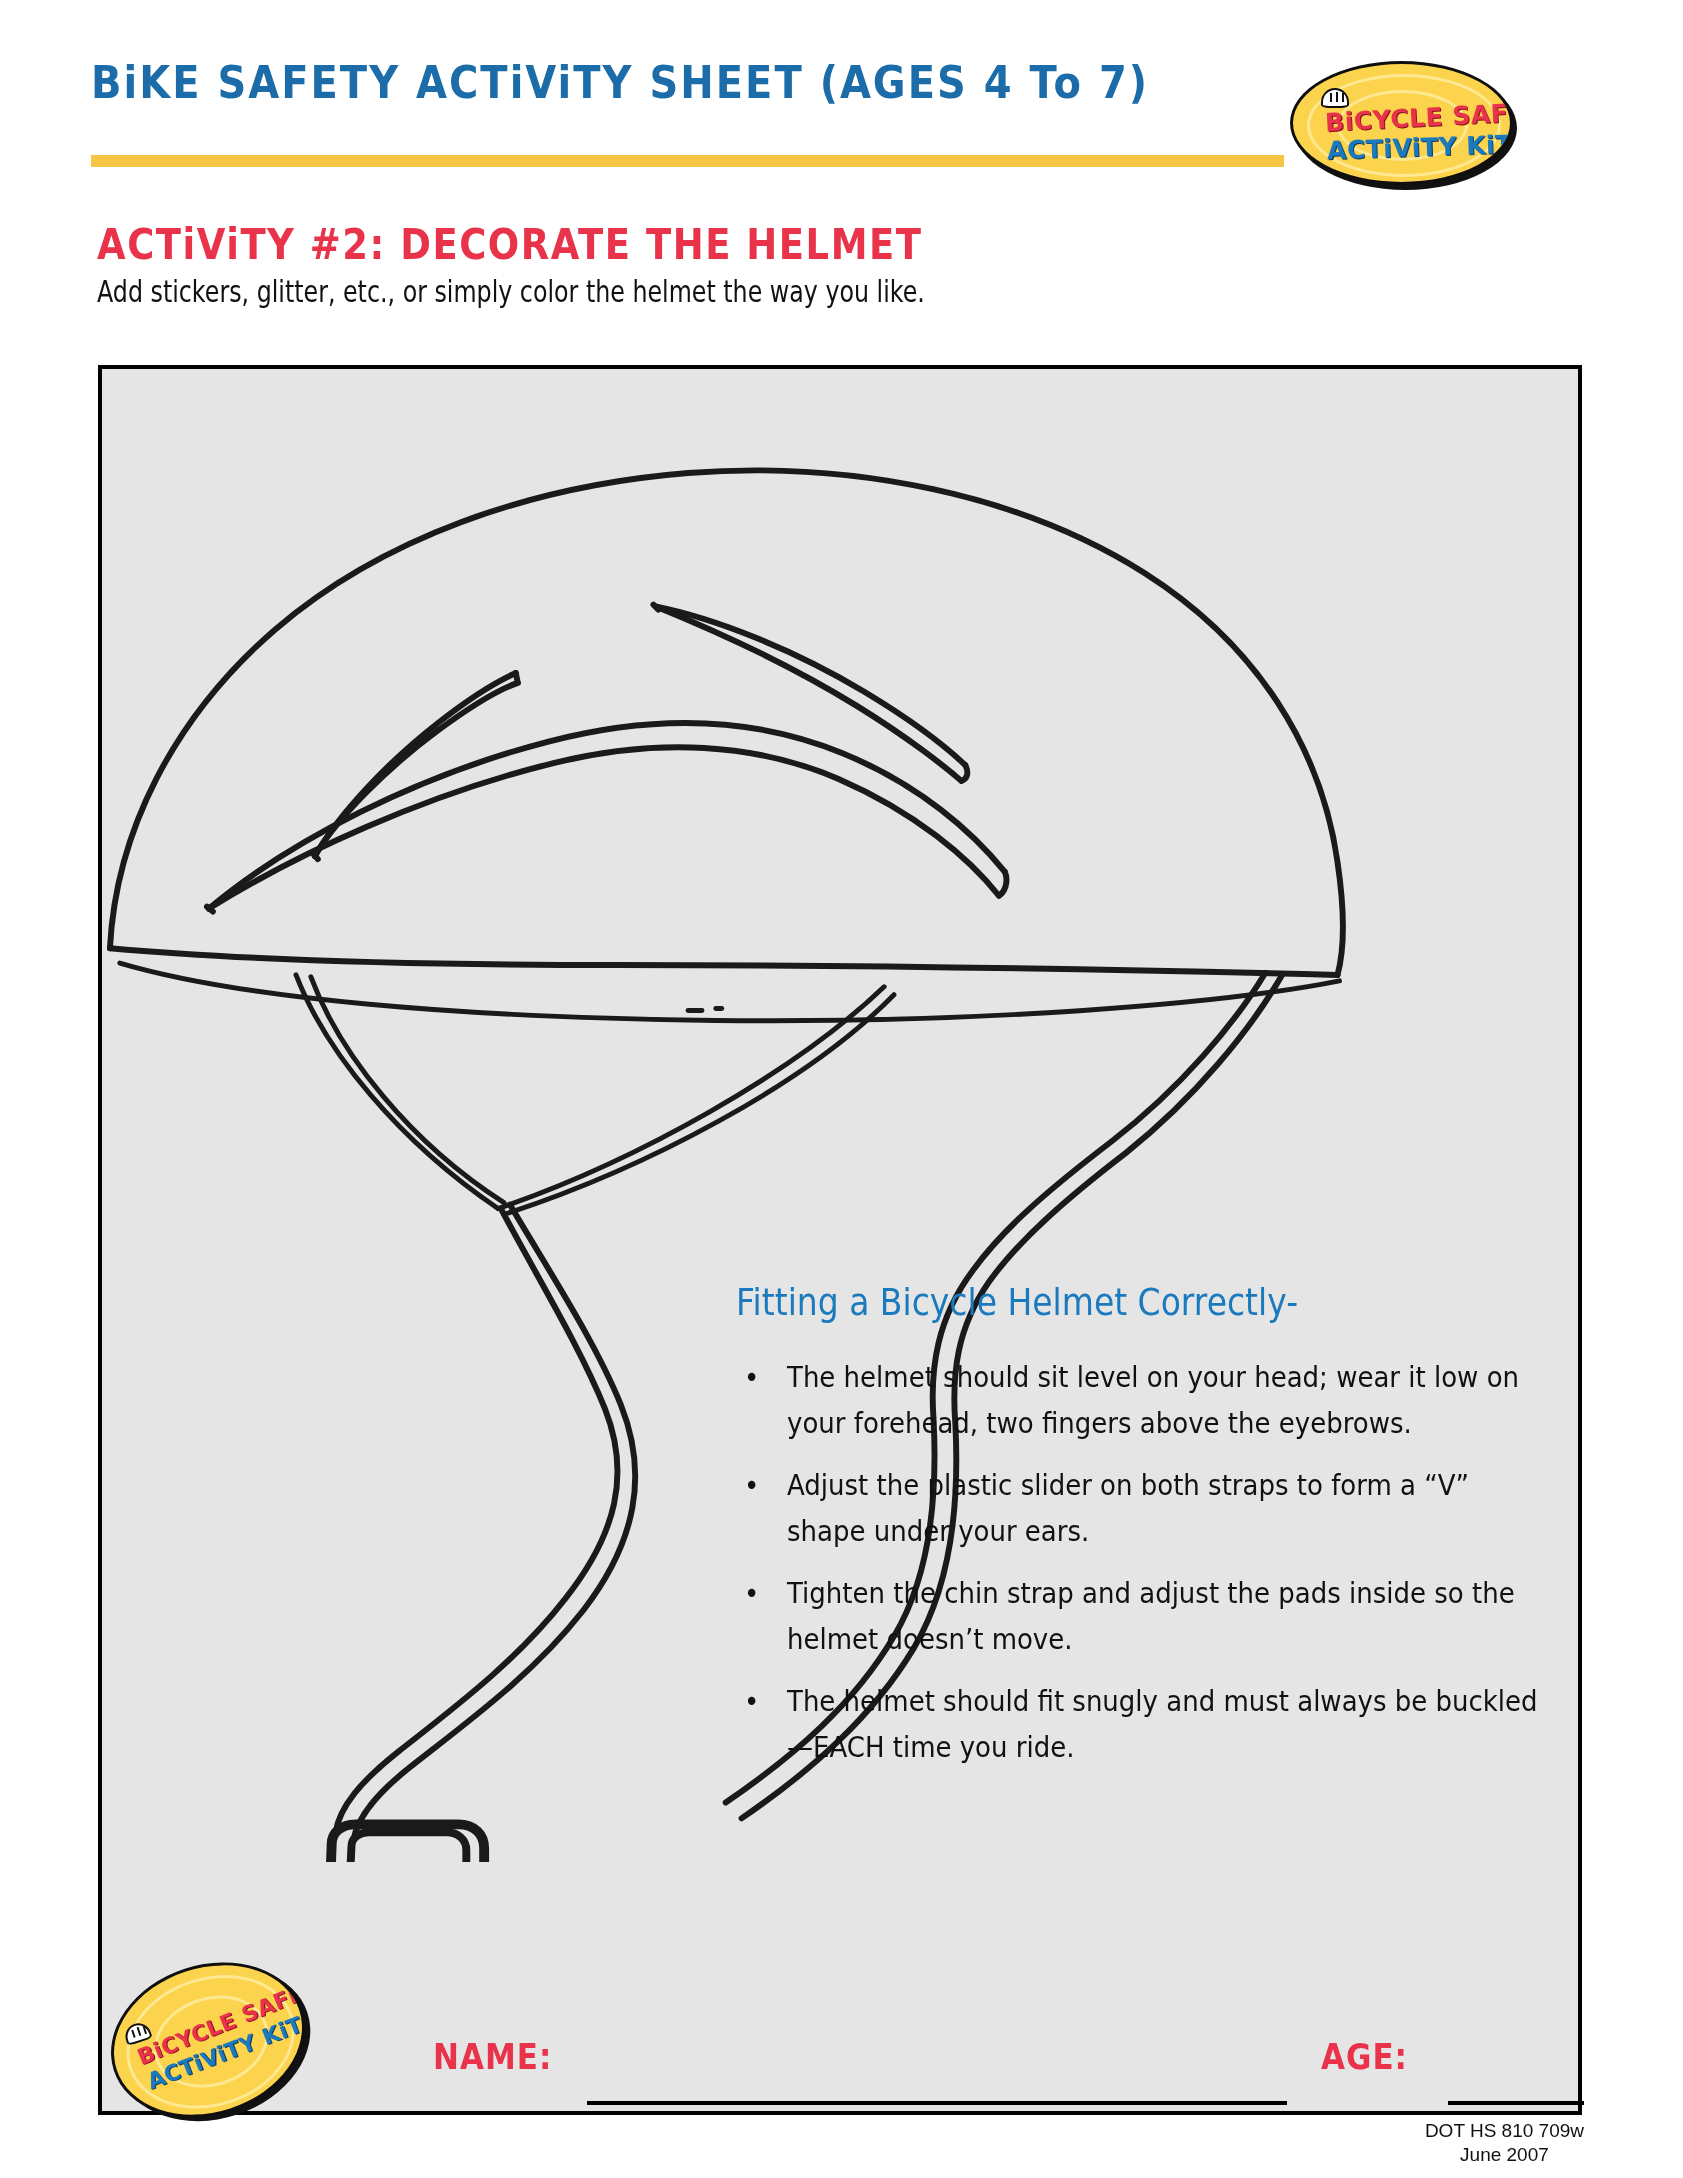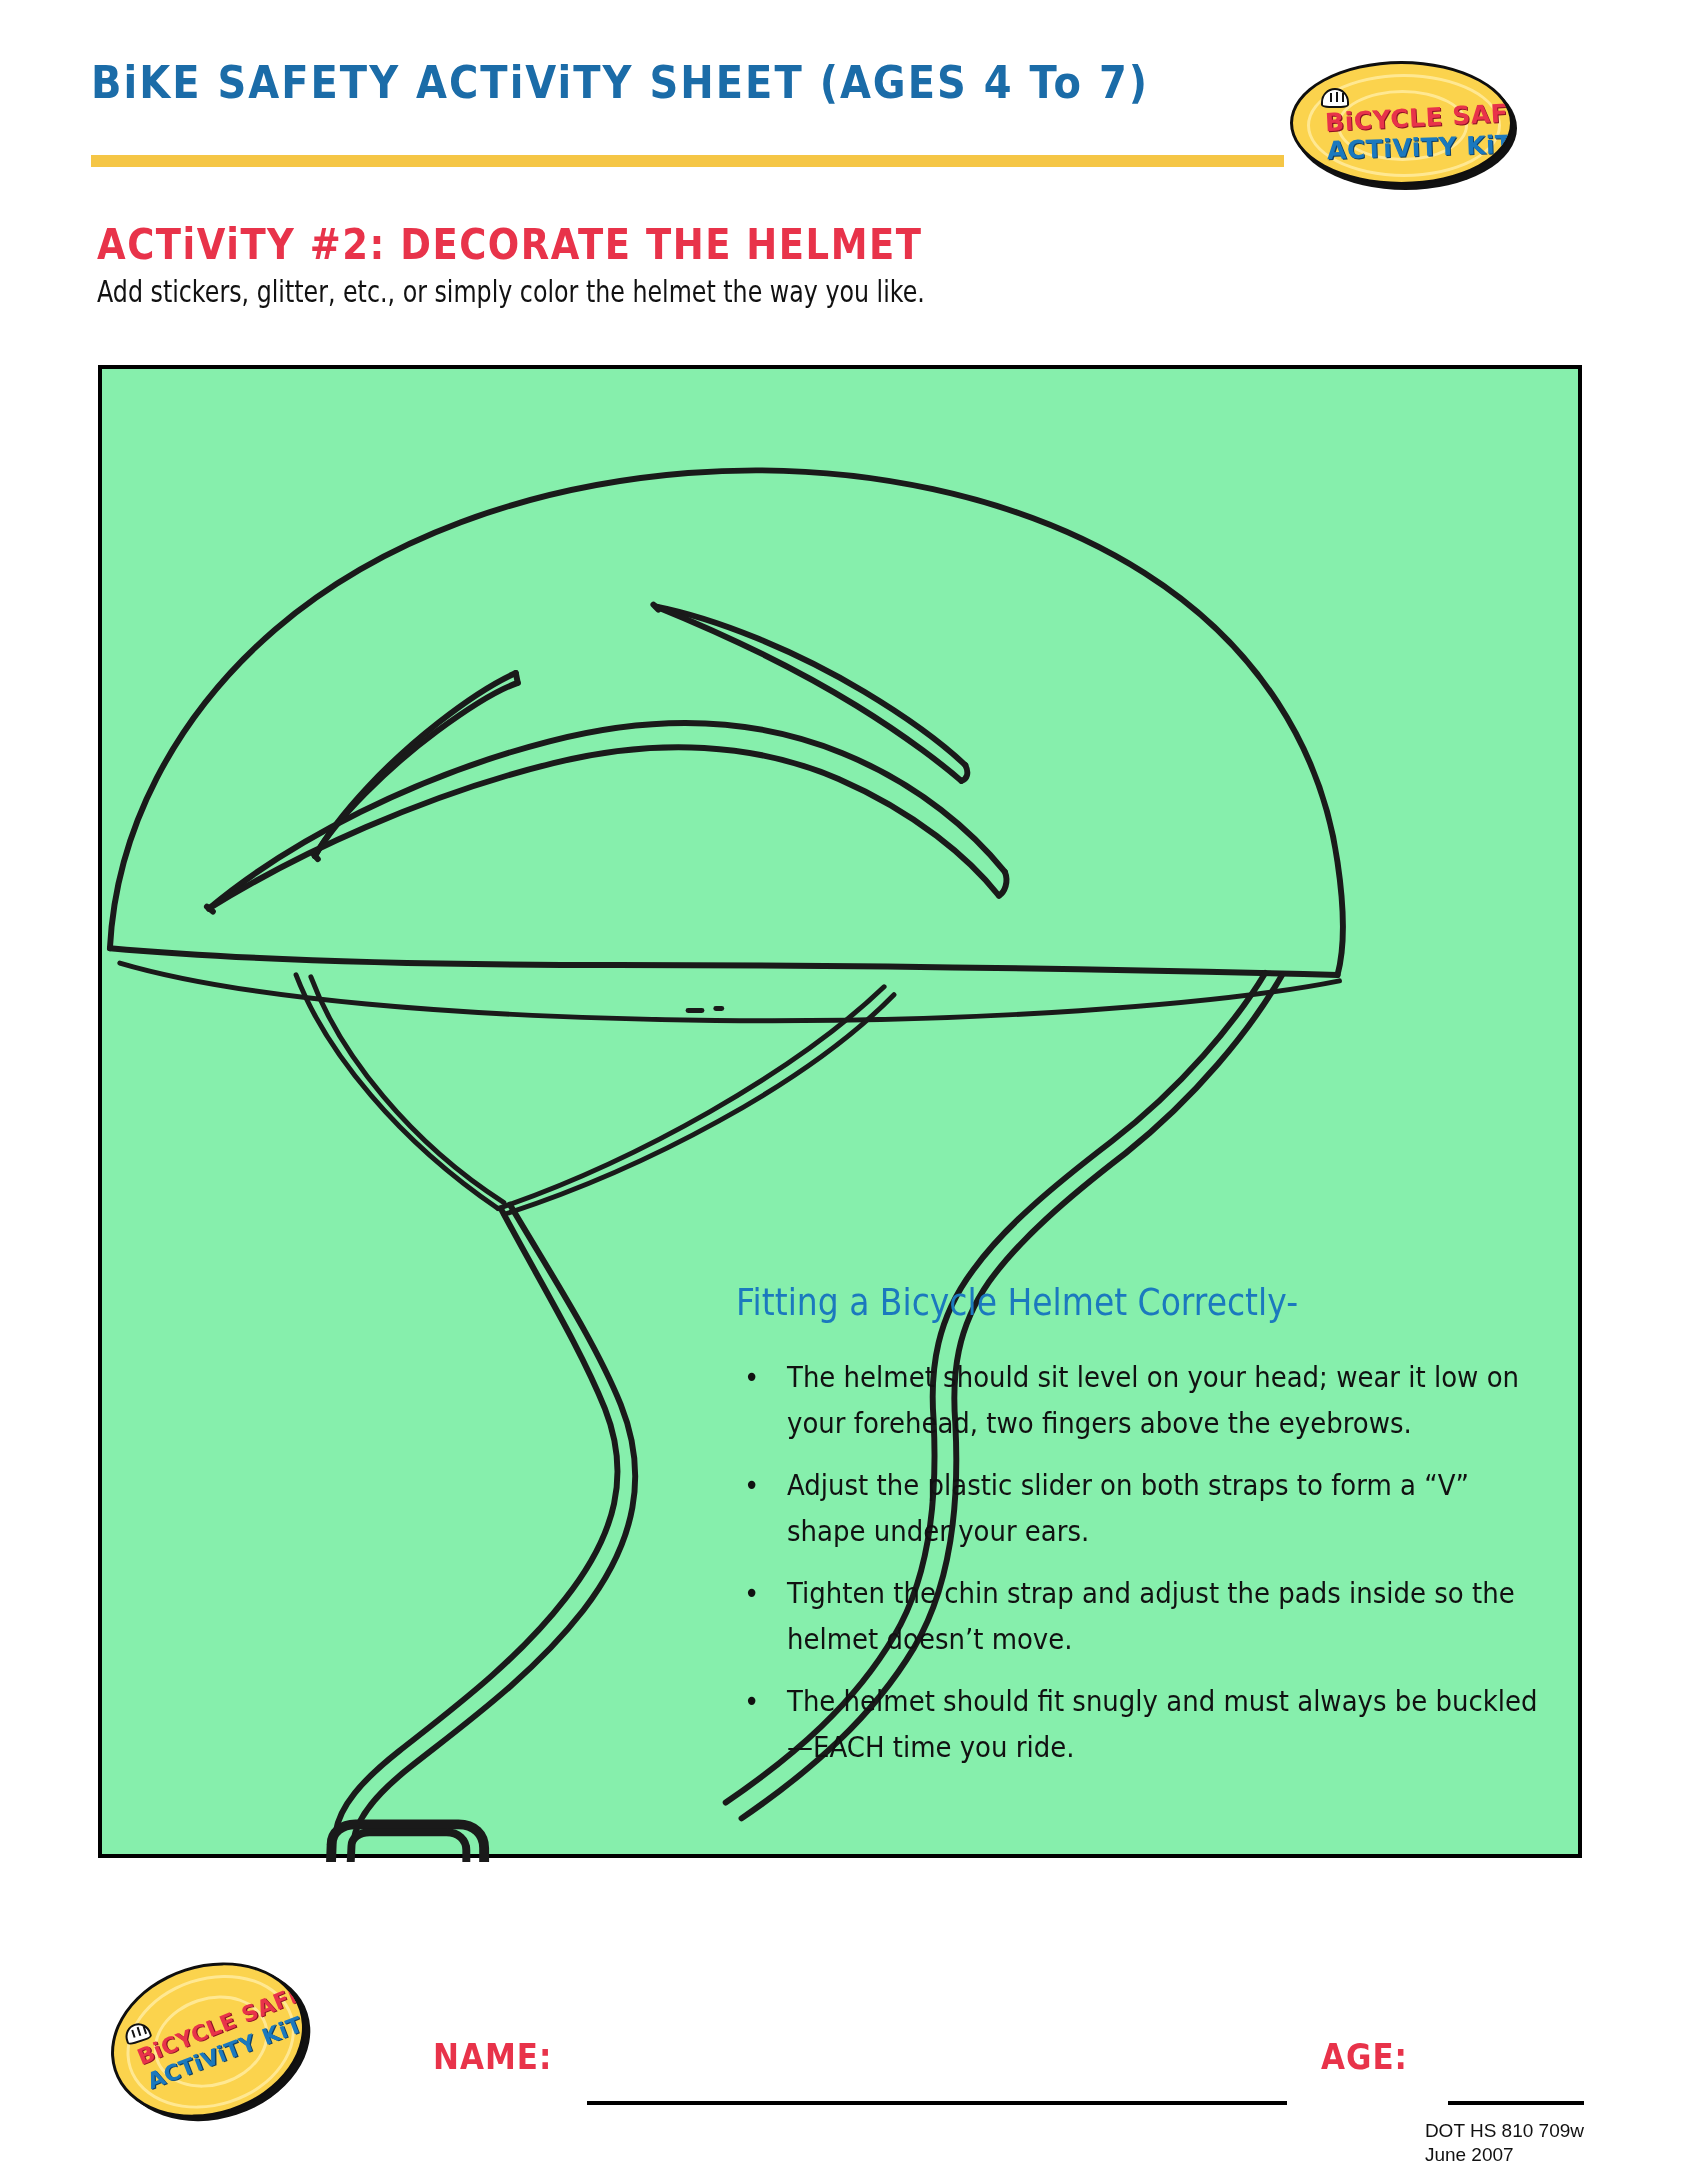--- a/index.html
+++ b/index.html
@@ -120,23 +120,23 @@
     transform: scaleY(1.18) scaleX(0.95);
     transform-origin: left top;
   }
 
   
   .activity-box {
     position: absolute;
     left: 98px;
     top: 365px;
     width: 1484px;
-    height: 1493px;
+    height: 1750px;
     border: 4px solid #000000;
-    background: #86efac;
+    background: #e5e5e5;
   }
 
   .helmet-canvas {
     position: absolute;
     left: 0; top: 0;
     width: 1484px; height: 1493px;
   }
 
   
   .fit-heading {
@@ -217,21 +217,21 @@
     left: 1448px;
     top: 2101px;
     width: 136px;
     height: 4px;
     background: #000000;
   }
   .doc-id {
     position: absolute;
     right: 99px;
     top: 2119px;
-    text-align: left;
+    text-align: center;
     font-family: "Liberation Sans", sans-serif;
     font-size: 19px;
     line-height: 24px;
     color: #111111;
     white-space: nowrap;
   }
 </style>
 </head>
 <body>
 

